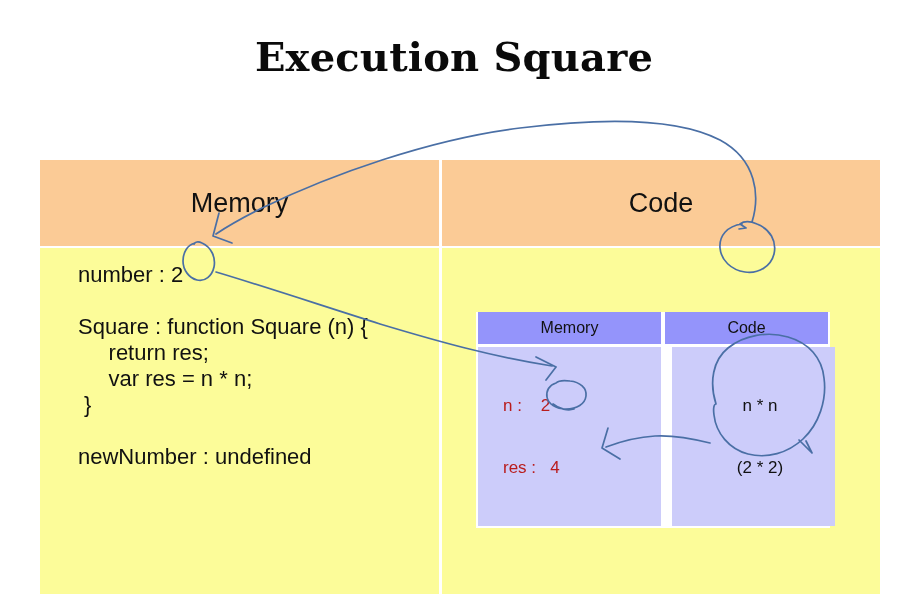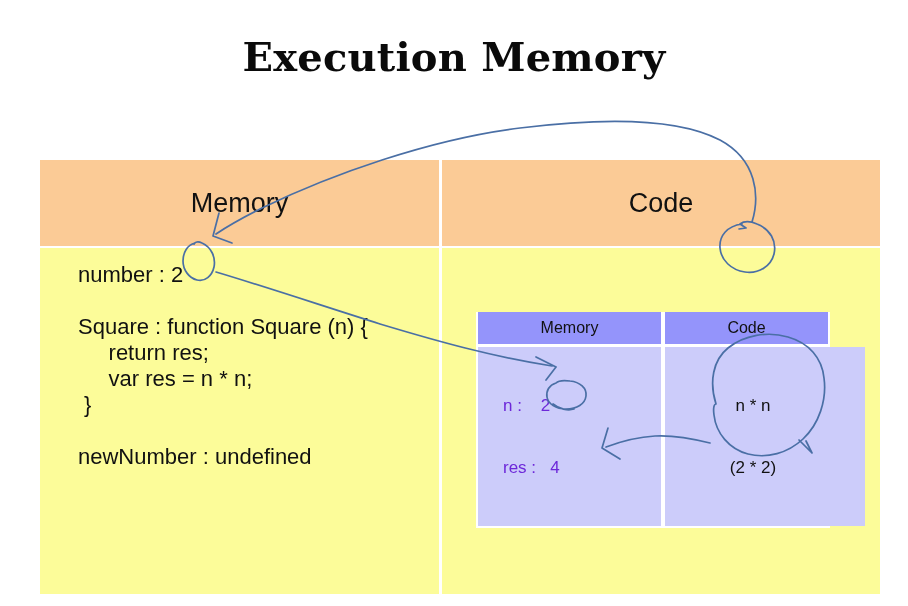--- a/index.html
+++ b/index.html
@@ -130,27 +130,27 @@
   #inner-head-memory { left: 2px;   width: 183px; }
   #inner-head-code   { left: 189px; width: 163px; }
 
   .inner-cell {
     position: absolute;
     top: 35px;
     height: 179px;
     background: #ccccfa;
   }
   #inner-cell-memory { left: 2px;   width: 183px; }
-  #inner-cell-code   { left: 189px; width: 163px; padding-left: 37px; }
+  #inner-cell-code   { left: 196px; width: 163px; }
 
   .inner-var {
     position: absolute;
     font-size: 17px;
     line-height: 22px;
-    color: #6d28d9;
+    color: #b91c1c;
     white-space: pre;
   }
   #inner-var-n   { left: 25px; top: 48px; }
   #inner-var-res { left: 25px; top: 110px; }
 
   .inner-expr {
     position: absolute;
     font-size: 17px;
     line-height: 22px;
     color: #111111;
@@ -169,21 +169,21 @@
     width: 908px;
     height: 606px;
     pointer-events: none;
     z-index: 9;
   }
   #ink-overlay path { fill: none; stroke-linecap: round; stroke-linejoin: round; }
 </style>
 </head>
 <body>
 
-<div id="slide-title">Execution Memory</div>
+<div id="slide-title">Execution Square</div>
 
 <div id="exec-panel">
 
   <div class="panel-header-band"></div>
   <div class="panel-body-band"></div>
 
   <div class="header-label" id="header-memory">Memory</div>
 
   <div class="header-label" id="header-code">Code</div>
 

